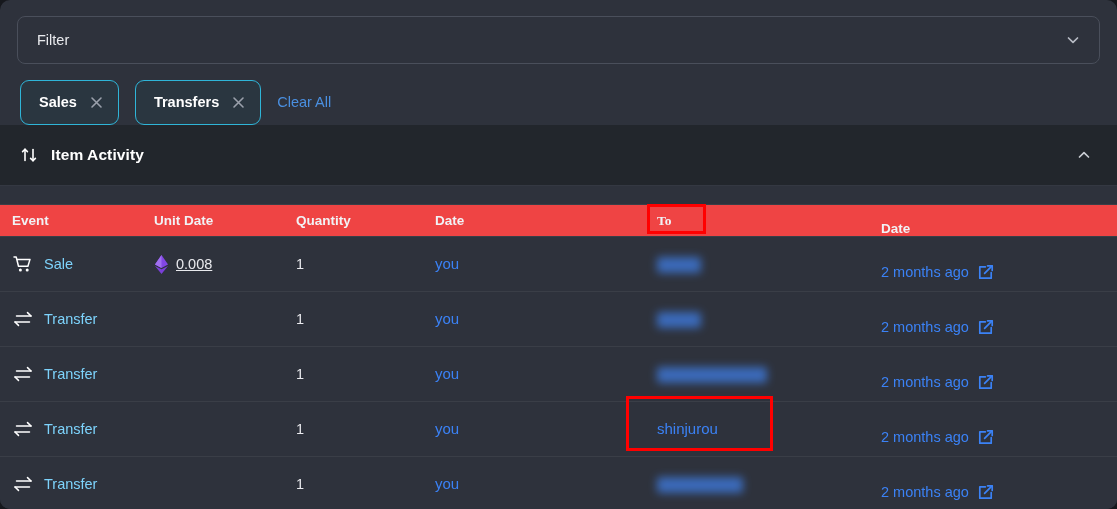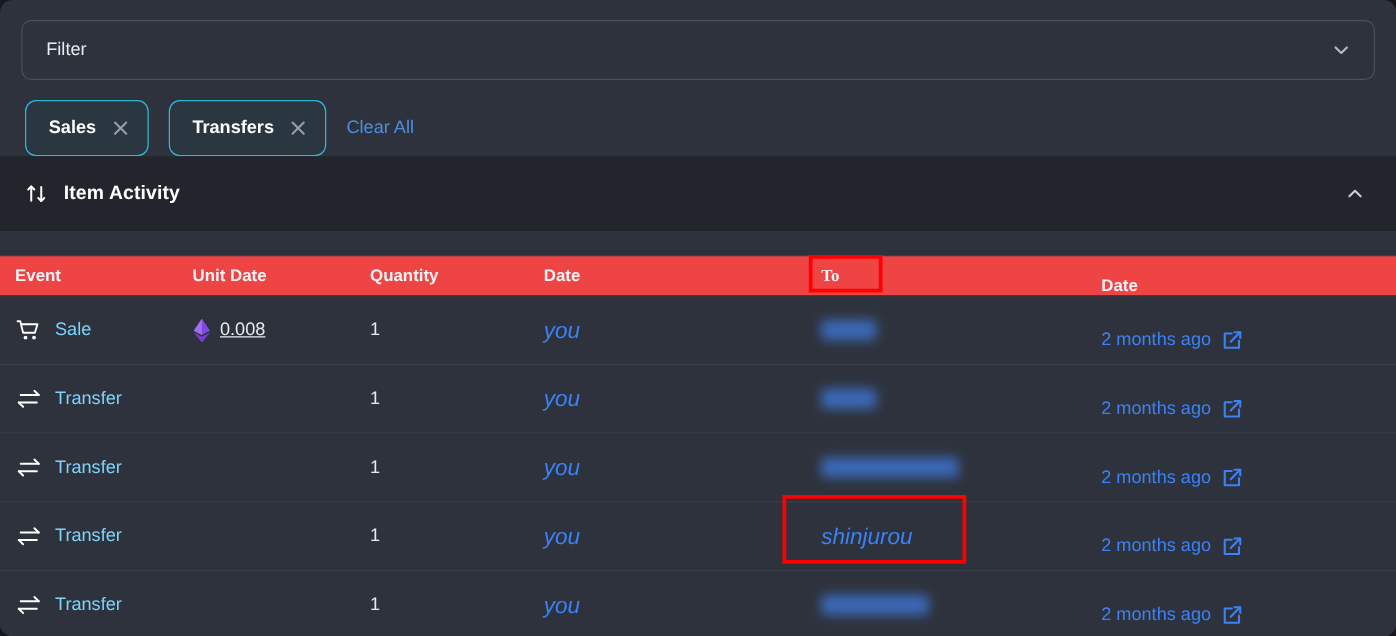--- a/index.html
+++ b/index.html
@@ -171,21 +171,21 @@
     font-size: 14.5px;
     text-decoration: underline;
   }
   .price .eth-icon {
     width: 14px; height: 18px;
     margin-right: 8px;
     display: flex; align-items: center; justify-content: center;
     flex: 0 0 14px;
   }
   .qty { color: #e9eaee; font-size: 14.5px; }
-  .lnk { color: #3b82f6; font-size: 18px; cursor: pointer; font-style: italic; }
+  .lnk { color: #3b82f6; font-size: 15px; cursor: pointer; }
   .date-cell {
     display: flex;
     align-items: center;
     color: #3b82f6;
     font-size: 14.5px;
     cursor: pointer;
   }
   .date-cell .ext-icon {
     margin-left: 9px;
     display: flex; align-items: center;

